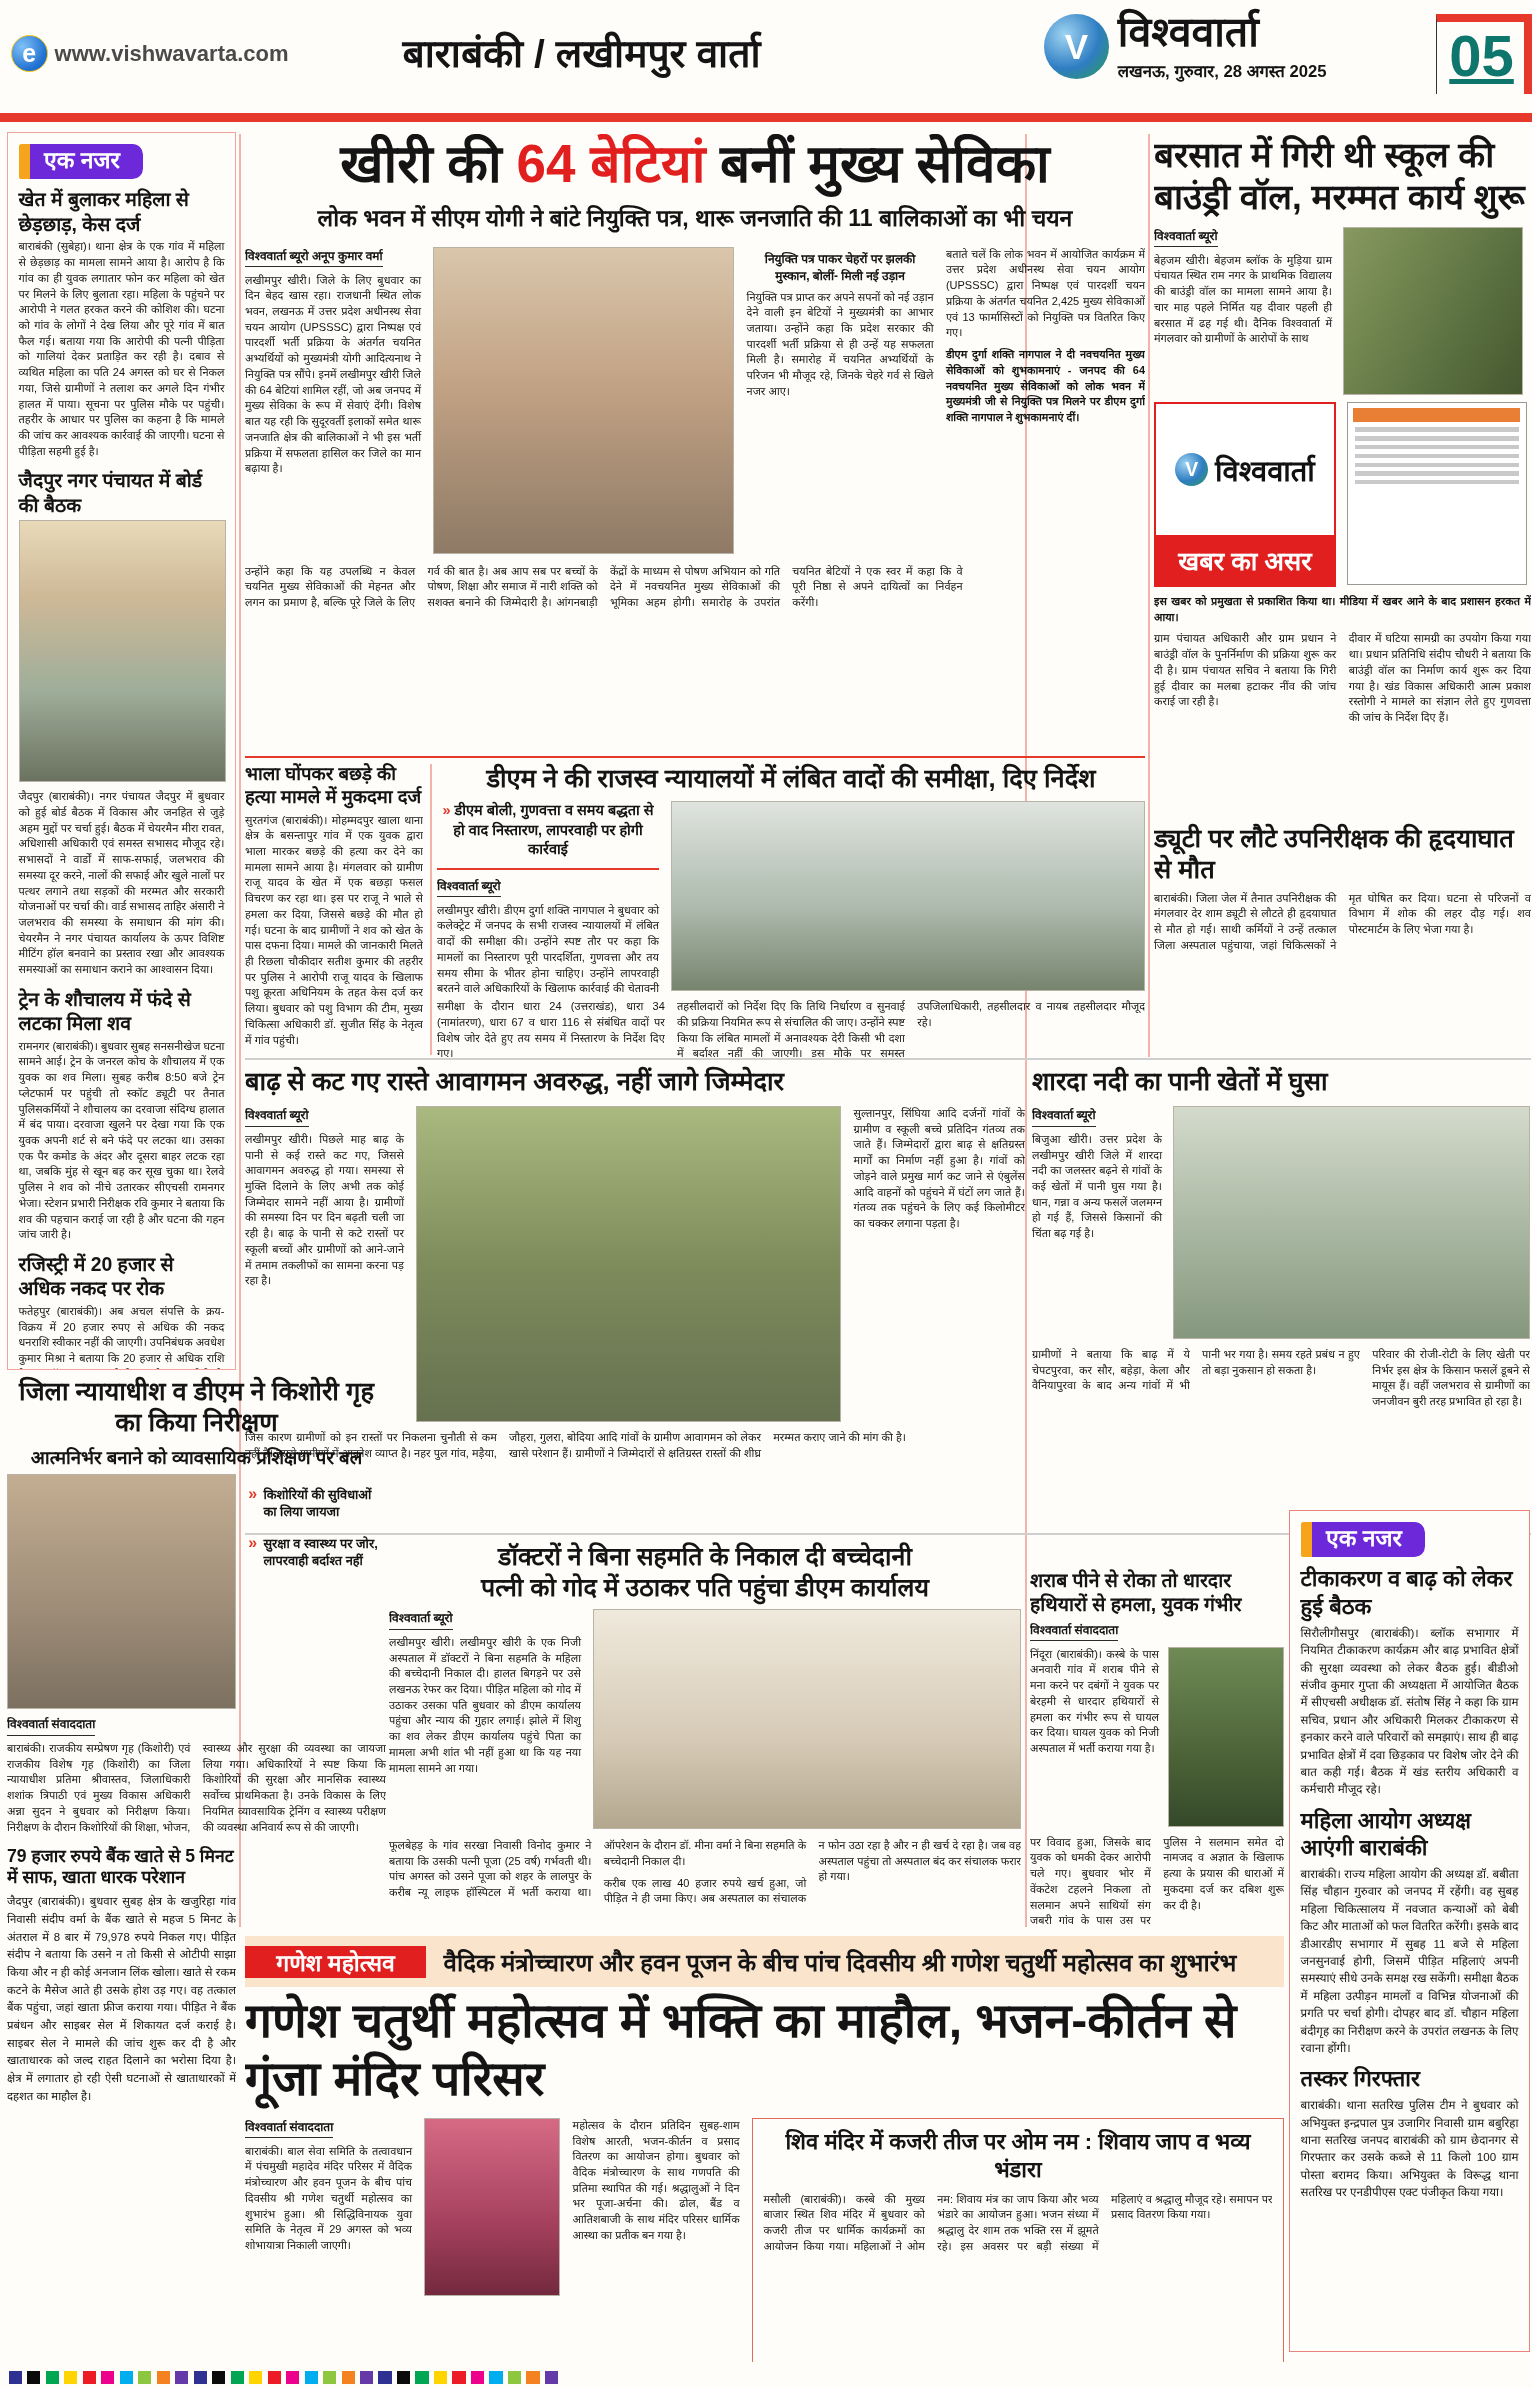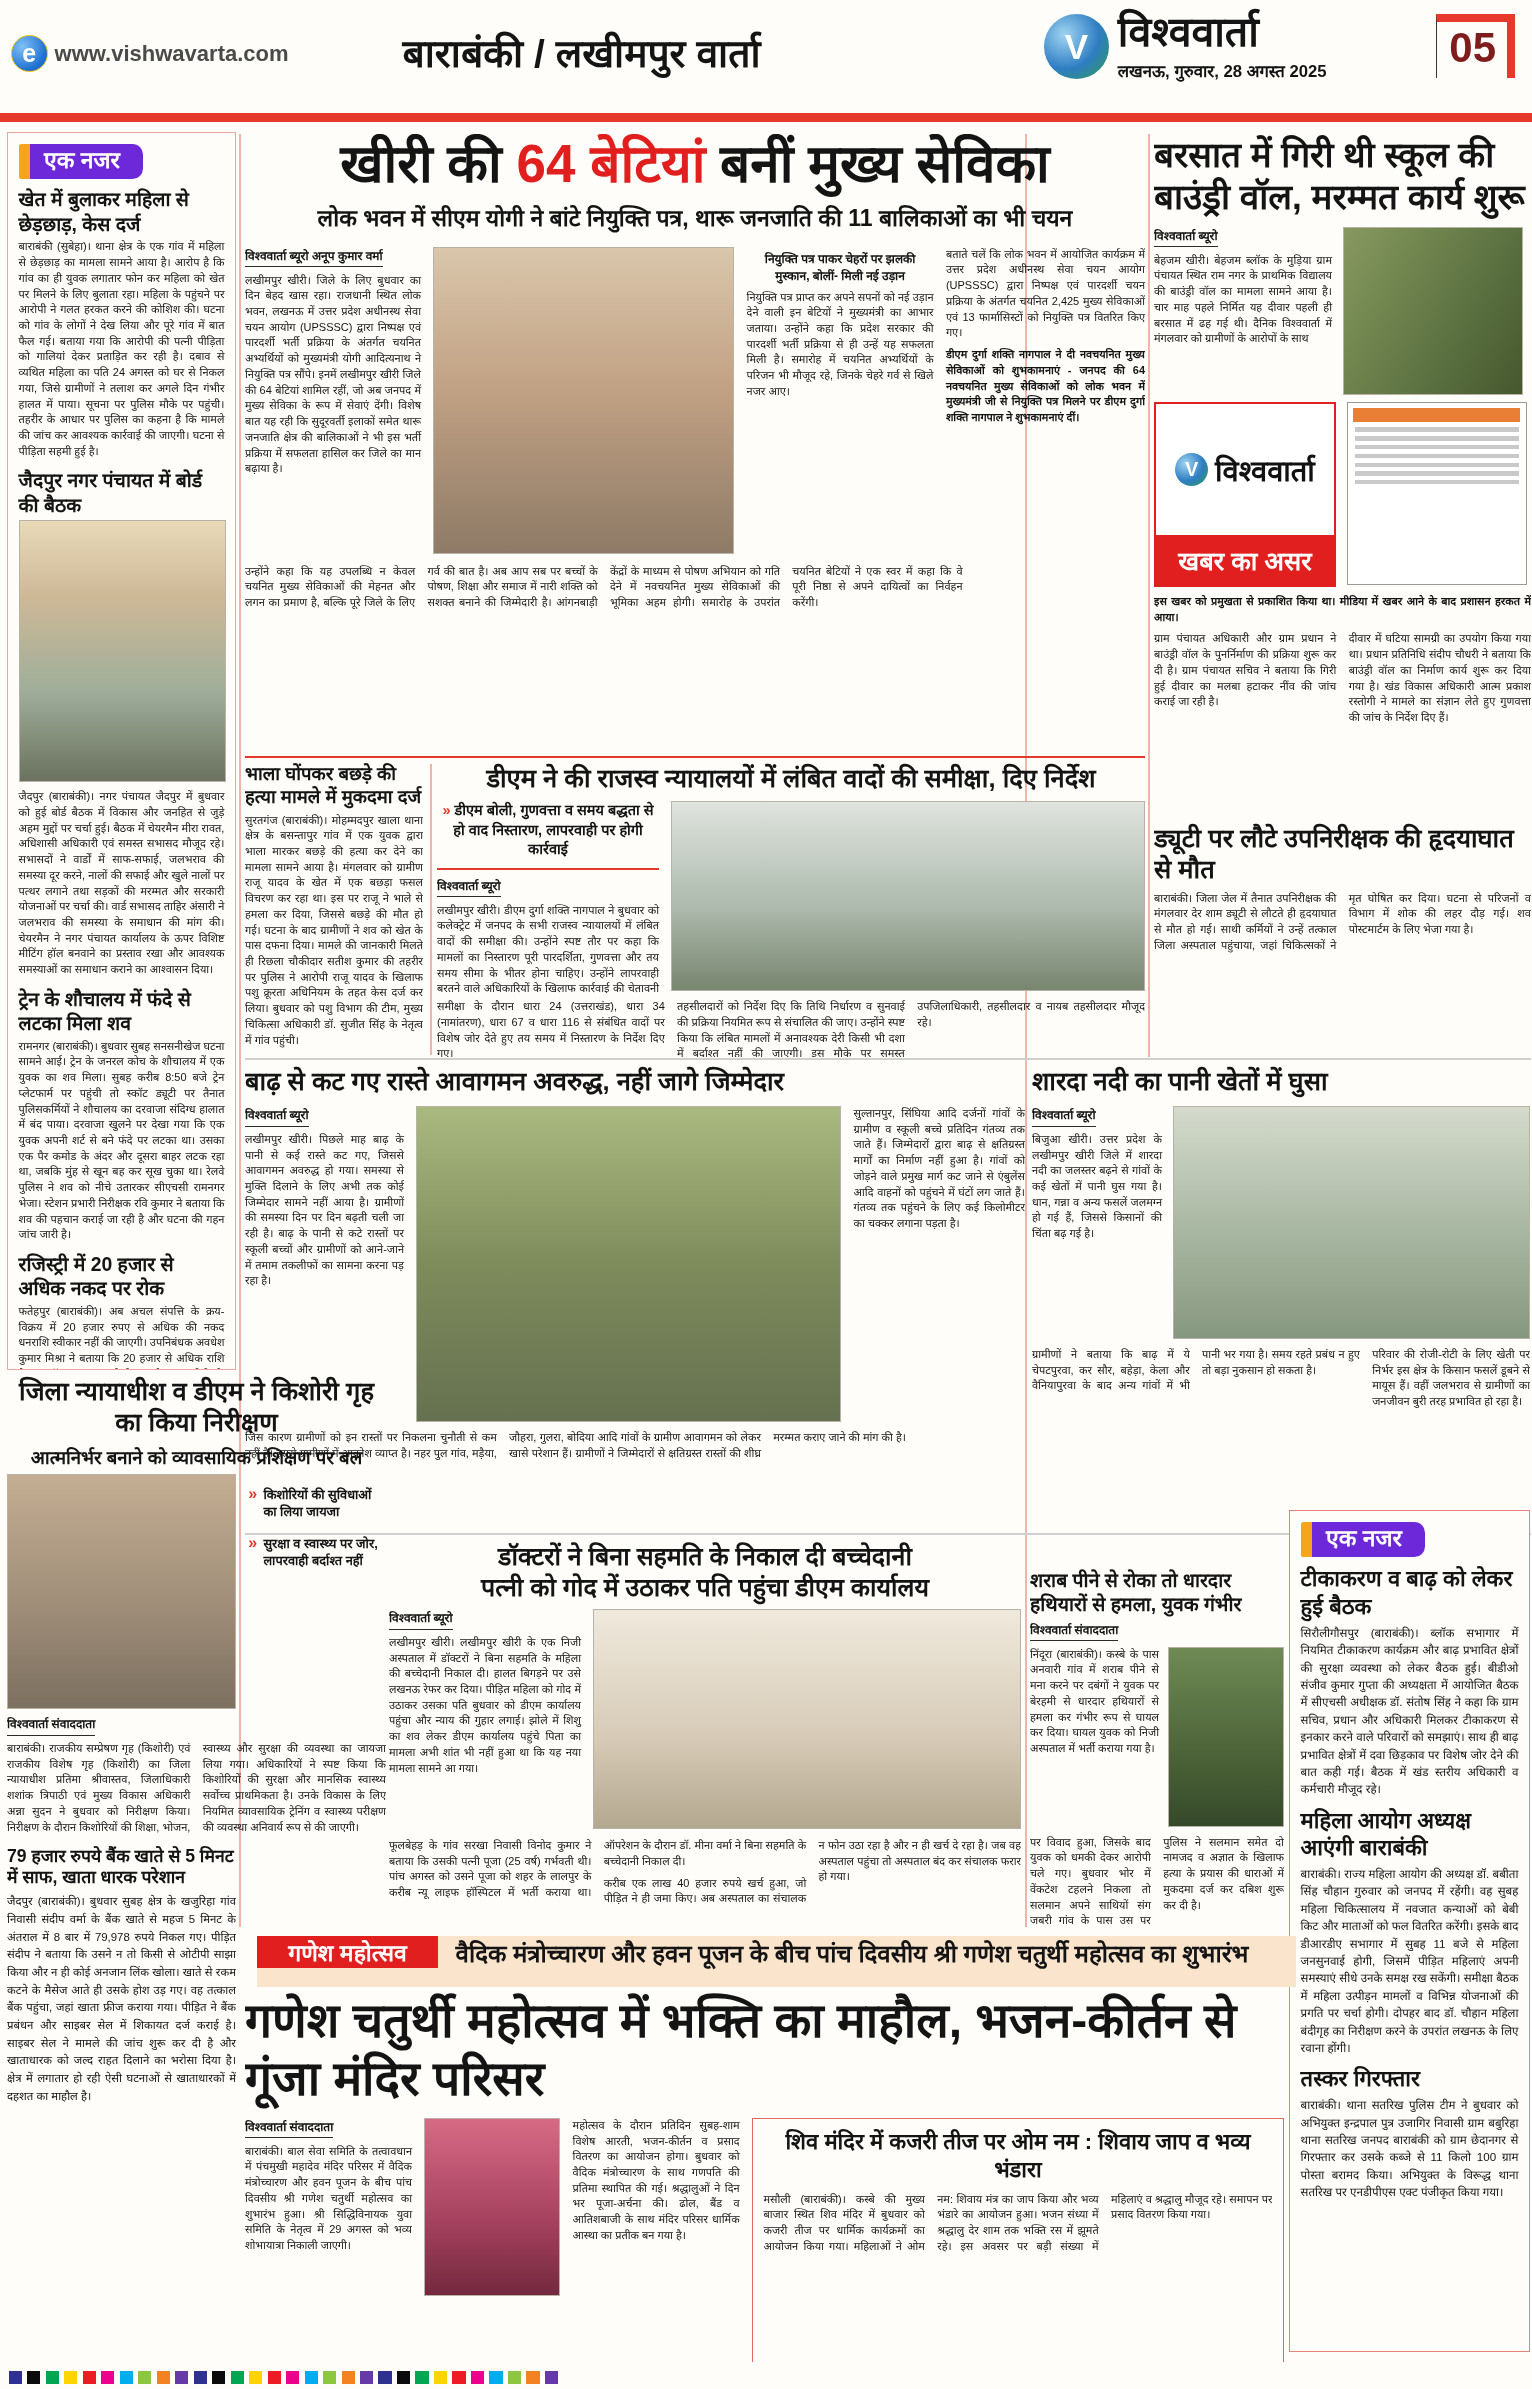--- a/index.html
+++ b/index.html
@@ -58,24 +58,24 @@
   .bullet-item{display:flex;gap:6.2px;font-weight:700;font-size:12.8px;line-height:1.35;margin-bottom:14px;text-align:left;}
   .bullet-item .bm{color:#e6392b;font-weight:800;font-size:16px;line-height:1;}
   .hdr-url{display:flex;align-items:center;gap:7px;font-size:22px;font-weight:800;color:#4a4a4a;}
   .e-icon{width:35px;height:35px;border-radius:50%;color:#fff;font-weight:800;font-size:25px;
           display:flex;align-items:center;justify-content:center;
           background:radial-gradient(circle at 30% 30%,#7fc1f7,#1e6fd0 70%);border:1.8px solid #f4c20d;}
   .edition{font-size:39px;font-weight:800;text-align:center;}
   .mast{display:flex;align-items:center;gap:8.8px;}
   .mast-title{font-size:41px;font-weight:800;line-height:1;}
   .dateline{font-size:16.7px;font-weight:700;margin-top:5.3px;}
-  .pagenum{font-size:42px;font-weight:800;line-height:1;color:#7f1d1d;
+  .pagenum{font-size:58px;font-weight:800;line-height:1;color:#0f766e;
            border-top:8px solid #e6392b;border-right:8px solid #e6392b;border-left:1.8px solid #333;
-           padding:5.3px 10.6px 8.8px 12.3px;}
-  .banner{background:#fbe4cc;display:flex;align-items:flex-start;margin-left:12px;}
+           padding:5.3px 10.6px 8.8px 12.3px;text-decoration:underline;}
+  .banner{background:#fbe4cc;display:flex;align-items:center;}
   .banner .glabel{background:#e11f1f;color:#fff;font-size:23px;font-weight:800;
                   display:flex;align-items:center;justify-content:center;width:181px;}
   .banner .kicker{flex:1;display:flex;align-items:center;font-size:24px;font-weight:800;padding-left:17.6px;}
   .shivbox{border:1.8px solid #e26a5a;padding:8.8px 10.6px;box-sizing:border-box;background:#fffdf9;}
   .shivbox h3{font-size:22px;font-weight:800;text-align:center;margin:0 0 7px 0;line-height:1.3;}
   .sq{display:inline-block;width:13.2px;height:13.2px;margin-right:5.3px;}
   .minihead{font-weight:800;text-align:center;margin:3.5px 0 5.3px 0;font-size:12px;}
 </style>
 </head>
 <body>

